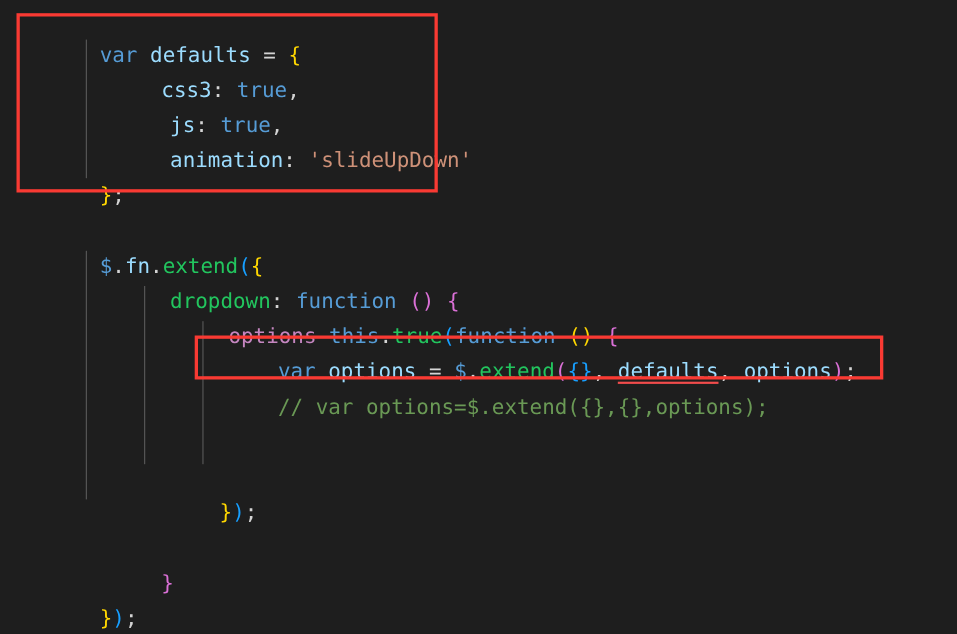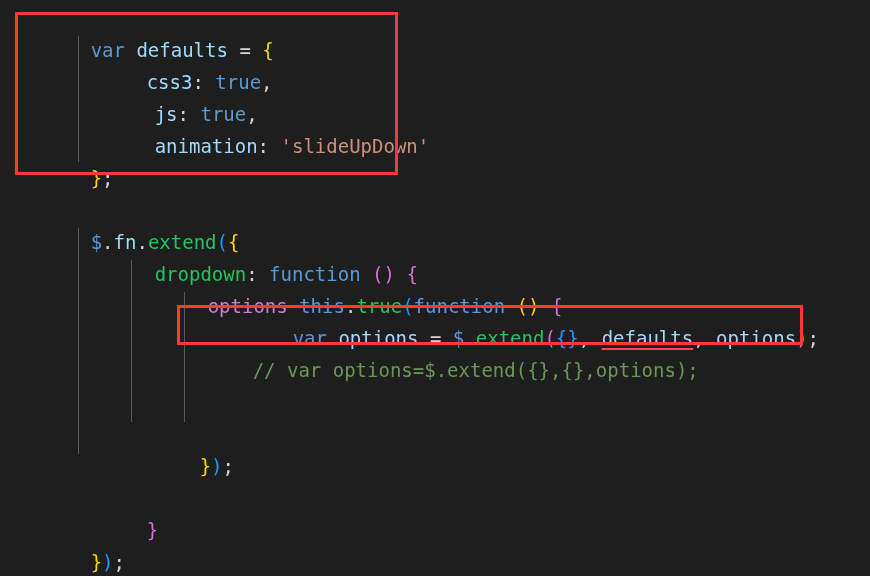--- a/index.html
+++ b/index.html
@@ -111,21 +111,21 @@
     </div>
 
     <div class="code-line" style="top:226px; left:86px;">
       <span class="fn">dropdown</span><span class="op">:</span><span> </span><span class="kw">function</span><span> </span><span class="b2">()</span><span> </span><span class="b2">{</span>
     </div>
 
     <div class="code-line" style="top:258px; left:139px;">
       <span class="ctrl">options</span><span> </span><span class="kw">this</span><span class="op">.</span><span class="fn">true</span><span class="b3">(</span><span class="kw">function</span><span> </span><span class="b1">()</span><span> </span><span class="b2">{</span>
     </div>
 
-    <div class="code-line" style="top:290px; left:184px;margin-left:40px;">
+    <div class="code-line" style="top:290px; left:184px;">
       <span class="kw">var</span><span> </span><span class="prop">options</span><span> </span><span class="op">=</span><span> </span><span class="kw">$</span><span class="op">.</span><span class="fn">extend</span><span class="b2">(</span><span class="b3">{}</span><span class="op">,</span><span> </span><span class="prop underline-err">defaults</span><span class="op">,</span><span> </span><span class="prop">options</span><span class="b2">)</span><span class="op">;</span>
     </div>
 
     <div class="code-line" style="top:322px; left:184px;text-align:right;">
       <span class="cmt">// var options=$.extend({},{},options);</span>
     </div>
 
 
     <div class="code-line" style="top:386px;">
       <span> </span>

